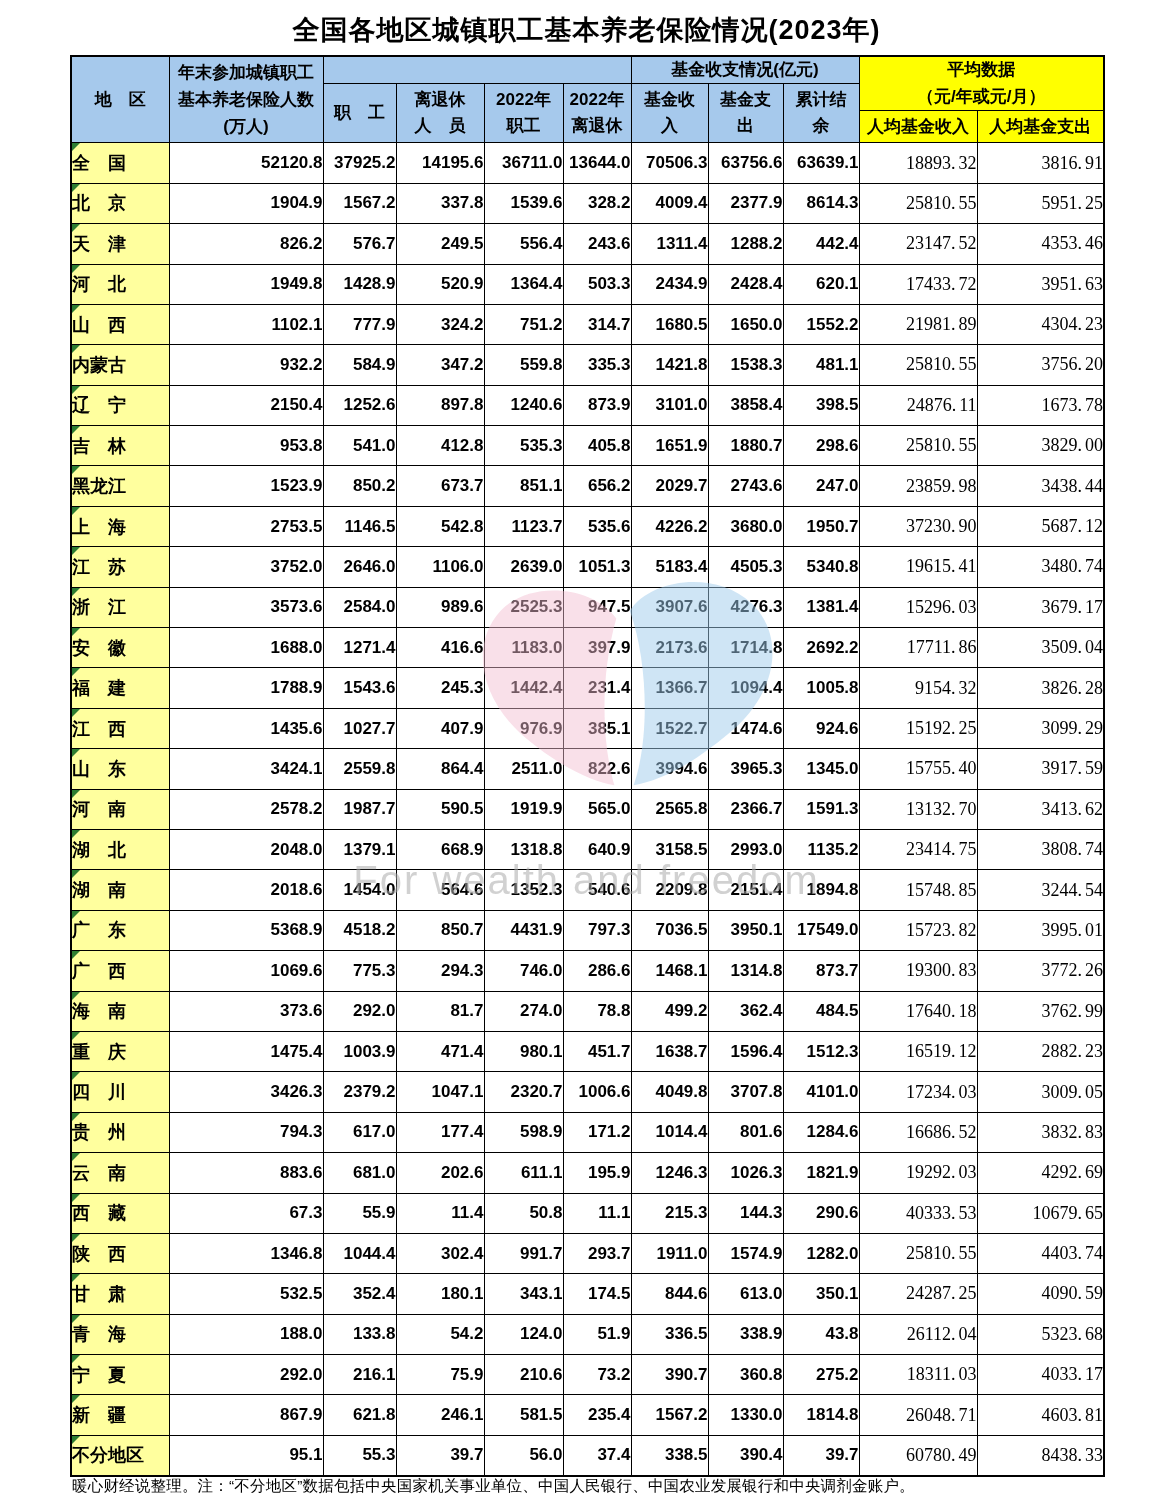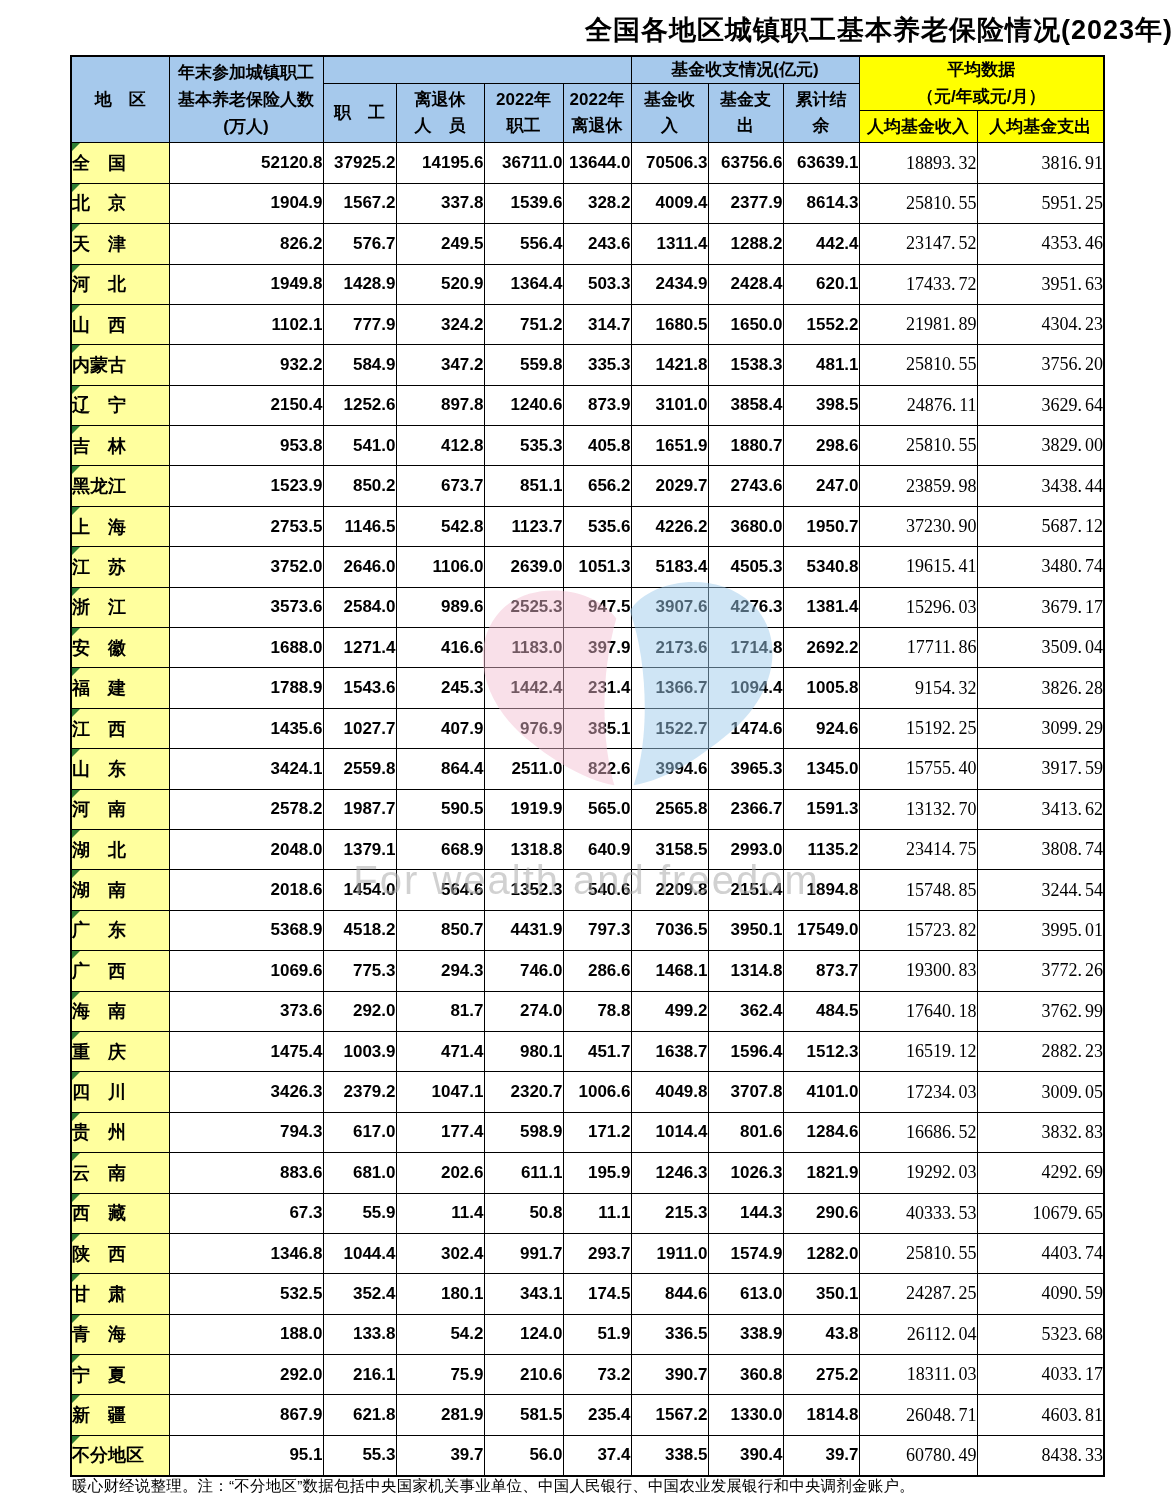--- a/index.html
+++ b/index.html
@@ -11,21 +11,21 @@
     --wm-pink:#e89ab8;
     --wm-blue:#9ecbeb;
     --wm-gray:#ababab;
   }
   html,body{margin:0;padding:0;background:#ffffff;}
   #stage{
     position:relative;width:1173px;height:1497px;background:#ffffff;
     overflow:hidden;font-family:"Liberation Sans","DejaVu Sans",sans-serif;color:#000;
   }
   #main-title{
-    position:absolute;top:12px;left:0;width:1173px;text-align:right;
+    position:absolute;top:12px;left:0;width:1173px;text-align:center;
     font-size:27px;font-weight:bold;letter-spacing:1px;
   }
   table#pension-table{
     position:absolute;left:70px;top:55px;width:1033px;height:1420px;
     border-collapse:collapse;table-layout:fixed;
     border:2px solid var(--grid-black);
   }
   #pension-table th,#pension-table td{
     border:1px solid var(--grid-black);
     padding:0;overflow:hidden;
@@ -209,21 +209,21 @@
           <td class="region"><span class="tri"></span><span>辽　宁</span></td>
           <td class="num">2150.4</td>
           <td class="num">1252.6</td>
           <td class="num">897.8</td>
           <td class="num">1240.6</td>
           <td class="num">873.9</td>
           <td class="num">3101.0</td>
           <td class="num">3858.4</td>
           <td class="num">398.5</td>
           <td class="num avg">24876. 11</td>
-          <td class="num avg">3629. 64</td>
+          <td class="num avg">1673. 78</td>
         </tr>
         <tr>
           <td class="region"><span class="tri"></span><span>吉　林</span></td>
           <td class="num">953.8</td>
           <td class="num">541.0</td>
           <td class="num">412.8</td>
           <td class="num">535.3</td>
           <td class="num">405.8</td>
           <td class="num">1651.9</td>
           <td class="num">1880.7</td>
@@ -527,21 +527,21 @@
           <td class="num">390.7</td>
           <td class="num">360.8</td>
           <td class="num">275.2</td>
           <td class="num avg">18311. 03</td>
           <td class="num avg">4033. 17</td>
         </tr>
         <tr>
           <td class="region"><span class="tri"></span><span>新　疆</span></td>
           <td class="num">867.9</td>
           <td class="num">621.8</td>
-          <td class="num">281.9</td>
+          <td class="num">246.1</td>
           <td class="num">581.5</td>
           <td class="num">235.4</td>
           <td class="num">1567.2</td>
           <td class="num">1330.0</td>
           <td class="num">1814.8</td>
           <td class="num avg">26048. 71</td>
           <td class="num avg">4603. 81</td>
         </tr>
         <tr>
           <td class="region"><span class="tri"></span><span>不分地区</span></td>

